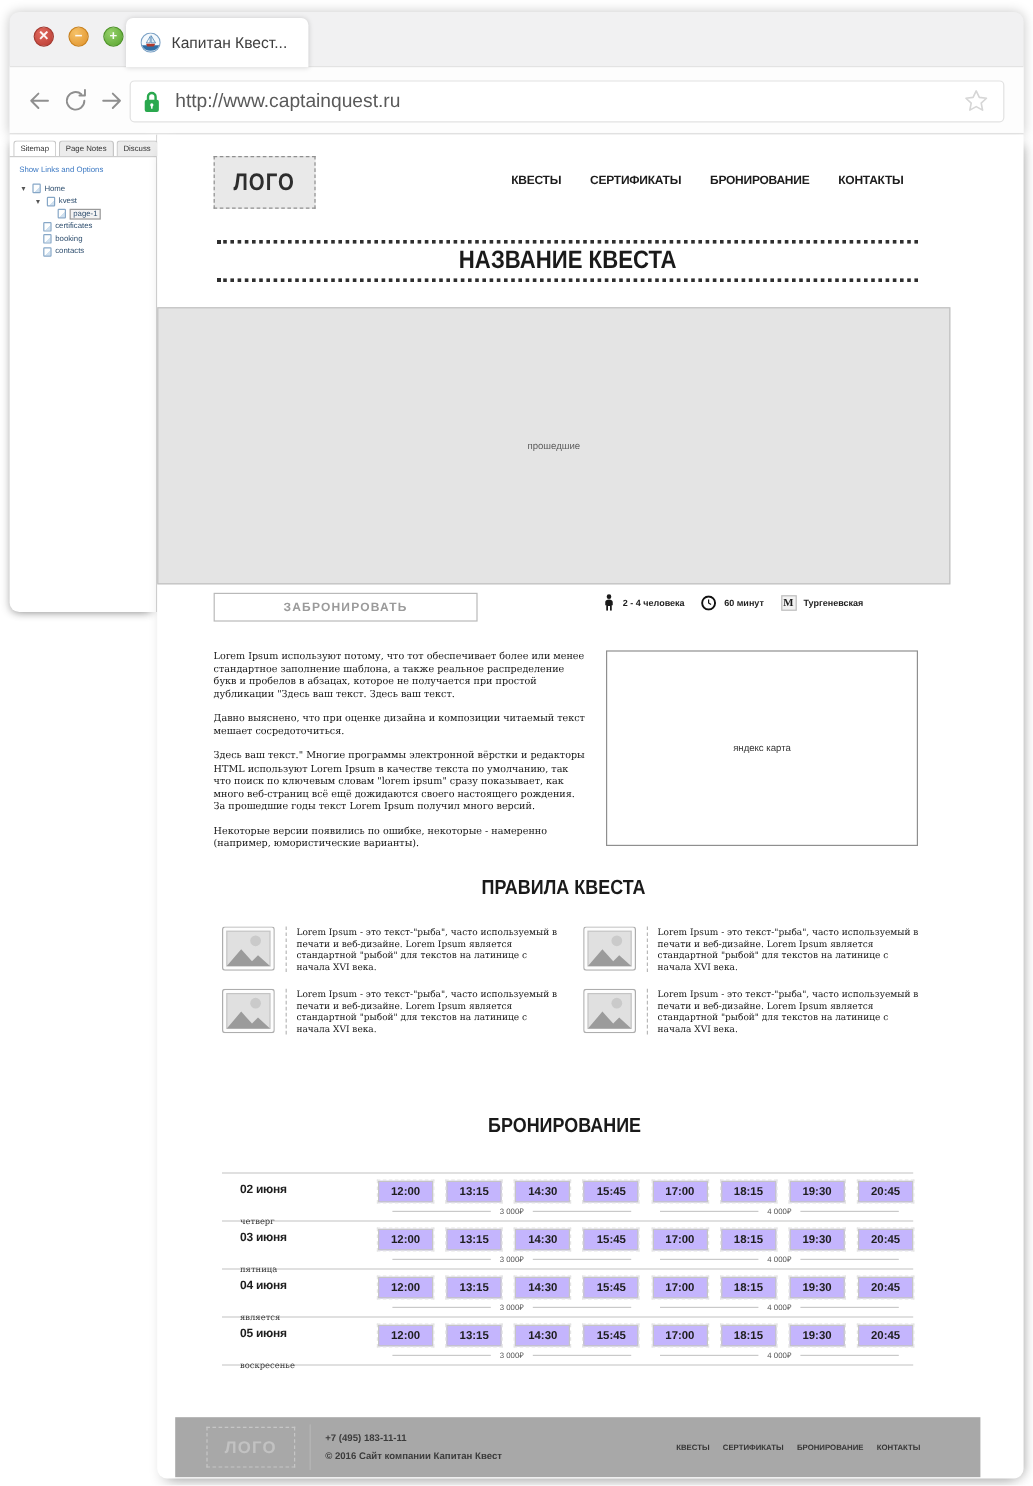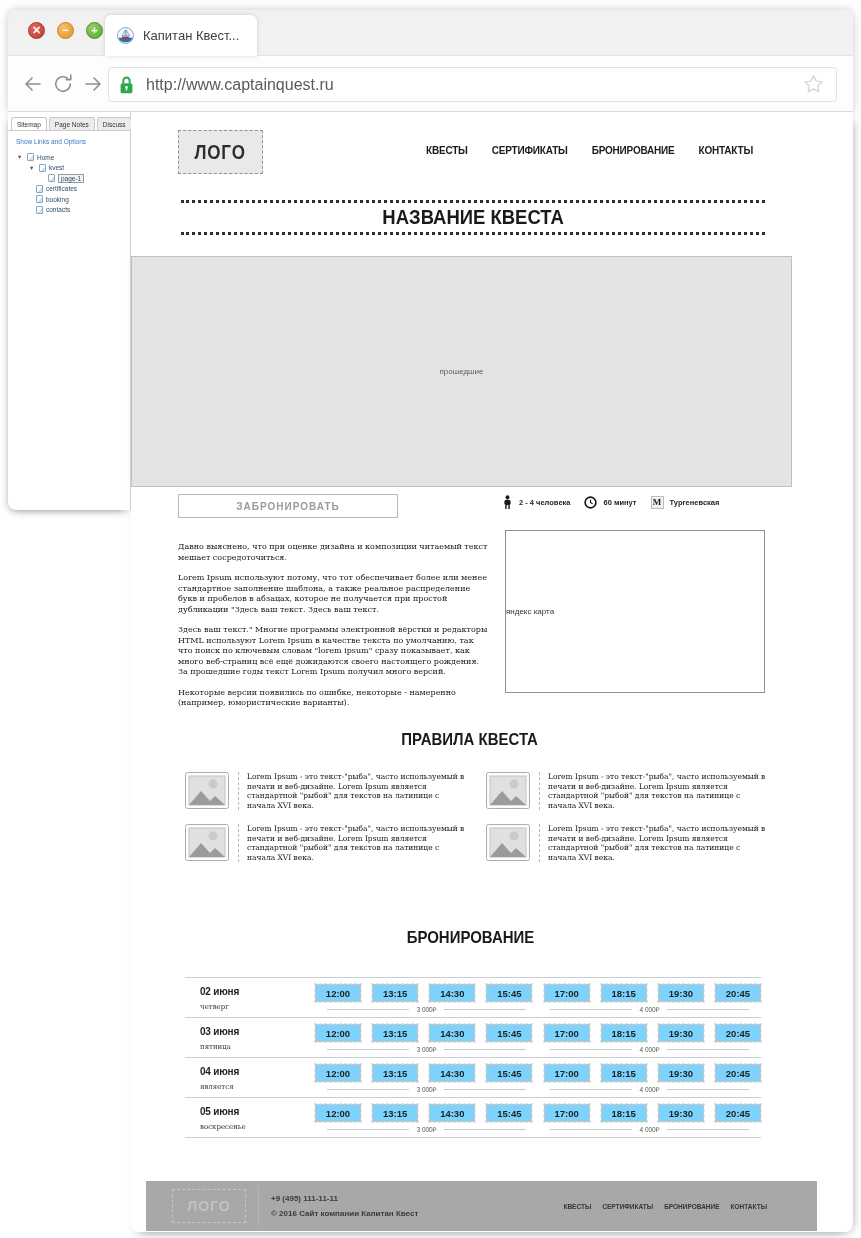--- a/index.html
+++ b/index.html
@@ -100,45 +100,45 @@
   .info-item { display:flex; align-items:center; gap:6px; }
   .info-label { font-size:7.5px; font-weight:bold; color:#1e1e1e; }
   .metro-box { width:13px; height:13px; border:1px solid #bdbdbd; background:#f2f2f2;
                display:flex; align-items:center; justify-content:center;
                font-family:"Liberation Serif", serif; font-size:9px; font-weight:bold; color:#1e1e1e; }
 
   .paragraphs { position:absolute; left:47px; top:430px; width:310px;
                 font-family:"DejaVu Serif", serif; font-size:8px; line-height:10.5px; color:#161616; }
   .paragraphs p { margin-bottom:10px; }
 
-  .map-box { position:absolute; left:374px; top:418px; width:260px; height:163px;
-             border:1px solid #8f8f8f; display:flex; align-items:center; justify-content:flex-start; }
+  .map-box { position:absolute; left:374px; top:430px; width:260px; height:163px;
+             border:1px solid #8f8f8f; display:flex; align-items:center; justify-content:center; }
   .map-label { font-size:8px; color:#333; }
 
   .section-title { position:absolute; left:47px; width:584px; text-align:center; }
   .section-title h2 { display:inline-block; font-size:17px; font-weight:bold; color:#1a1a1a; transform:scaleX(.88); }
   .rules-title   { top:618px; }
   .booking-title { top:816px; }
 
   .rules-grid { position:absolute; left:54px; top:660px; width:582px;
                 display:grid; grid-template-columns:1fr 1fr; column-gap:20px; row-gap:14px; }
   .rule-item { display:flex; gap:9px; }
   .rule-icon { flex:none; }
   .rule-text { border-left:1px dashed #b8b8b8; padding-left:8px;
                font-family:"DejaVu Serif", serif; font-size:7.5px; line-height:9.5px; color:#161616; }
 
   .booking-table { position:absolute; left:54px; top:865px; width:576px; }
   .booking-table::after { content:""; display:block; border-top:1px solid #cccccc; }
   .book-row { border-top:1px solid #cccccc; height:40px; display:flex; }
   .bd { width:130px; padding:8px 0 0 15px; }
   .bd-date { font-size:10px; font-weight:bold; color:#1e1e1e; }
-  .bd-day { font-size:7px; font-family:"DejaVu Serif", serif; color:#333; margin-top:6px; }
+  .bd-day { font-size:7px; font-family:"DejaVu Serif", serif; color:#333; margin-top:17px; }
   .bs { flex:1; padding-top:6px; }
   .slots { display:flex; justify-content:space-between; }
-  .slot { width:46px; height:18px; background:#7dd3fc; border:1px solid #c5c5c5; outline:1px dashed #e4e4e4;
+  .slot { width:46px; height:18px; background:#c4b5fd; border:1px solid #c5c5c5; outline:1px dashed #e4e4e4;
           display:flex; align-items:center; justify-content:center;
           font-size:9.5px; font-weight:bold; color:#1e1e1e; cursor:pointer; }
   .prices { display:flex; margin-top:3px; }
   .price-group { flex:1; display:flex; align-items:center; gap:7px; padding:0 12px; }
   .price-line { flex:1; border-top:1px solid #c9c9c9; }
   .price-label { font-size:6.5px; color:#555; white-space:nowrap; }
 
   .site-footer { position:absolute; left:15px; top:1069px; width:671px; height:50px;
                  background:#a8a8a8; display:flex; align-items:center; gap:12px;
                  padding:0 50px 0 26px; }
@@ -293,22 +293,22 @@
       </span>
       <span class="info-label">60 минут</span>
     </span>
     <span class="info-item">
       <span class="metro-box">М</span>
       <span class="info-label">Тургеневская</span>
     </span>
   </div>
 
   <div class="paragraphs">
+    <p>Lorem Ipsum используют потому, что тот обеспечивает более или менее стандартное заполнение шаблона, а также реальное распределение букв и пробелов в абзацах, которое не получается при простой дубликации "Здесь ваш текст. Здесь ваш текст.</p>
     <p>Давно выяснено, что при оценке дизайна и композиции читаемый текст мешает сосредоточиться.</p>
-    <p>Lorem Ipsum используют потому, что тот обеспечивает более или менее стандартное заполнение шаблона, а также реальное распределение букв и пробелов в абзацах, которое не получается при простой дубликации "Здесь ваш текст. Здесь ваш текст.</p>
     <p>Здесь ваш текст." Многие программы электронной вёрстки и редакторы HTML используют Lorem Ipsum в качестве текста по умолчанию, так что поиск по ключевым словам "lorem ipsum" сразу показывает, как много веб-страниц всё ещё дожидаются своего настоящего рождения. За прошедшие годы текст Lorem Ipsum получил много версий.</p>
     <p>Некоторые версии появились по ошибке, некоторые - намеренно (например, юмористические варианты).</p>
   </div>
 
   <div class="map-box">
     <span class="map-label">яндекс карта</span>
   </div>
 
   <div class="section-title rules-title">
     <h2>ПРАВИЛА КВЕСТА</h2>
@@ -482,21 +482,21 @@
               <span class="price-line"></span>
             </div>
           </div>
         </div>
       </div>
     </div>
 
   <div class="site-footer">
     <div class="f-logo">ЛОГО</div>
     <div class="f-info">
-      <div class="f-phone">+9 (495) 111-11-11</div>
+      <div class="f-phone">+7 (495) 183-11-11</div>
       <div class="f-copy">© 2016 Сайт компании Капитан Квест</div>
     </div>
     <div class="f-nav">
       <span>КВЕСТЫ</span>
       <span>СЕРТИФИКАТЫ</span>
       <span>БРОНИРОВАНИЕ</span>
       <span>КОНТАКТЫ</span>
     </div>
   </div>
 

